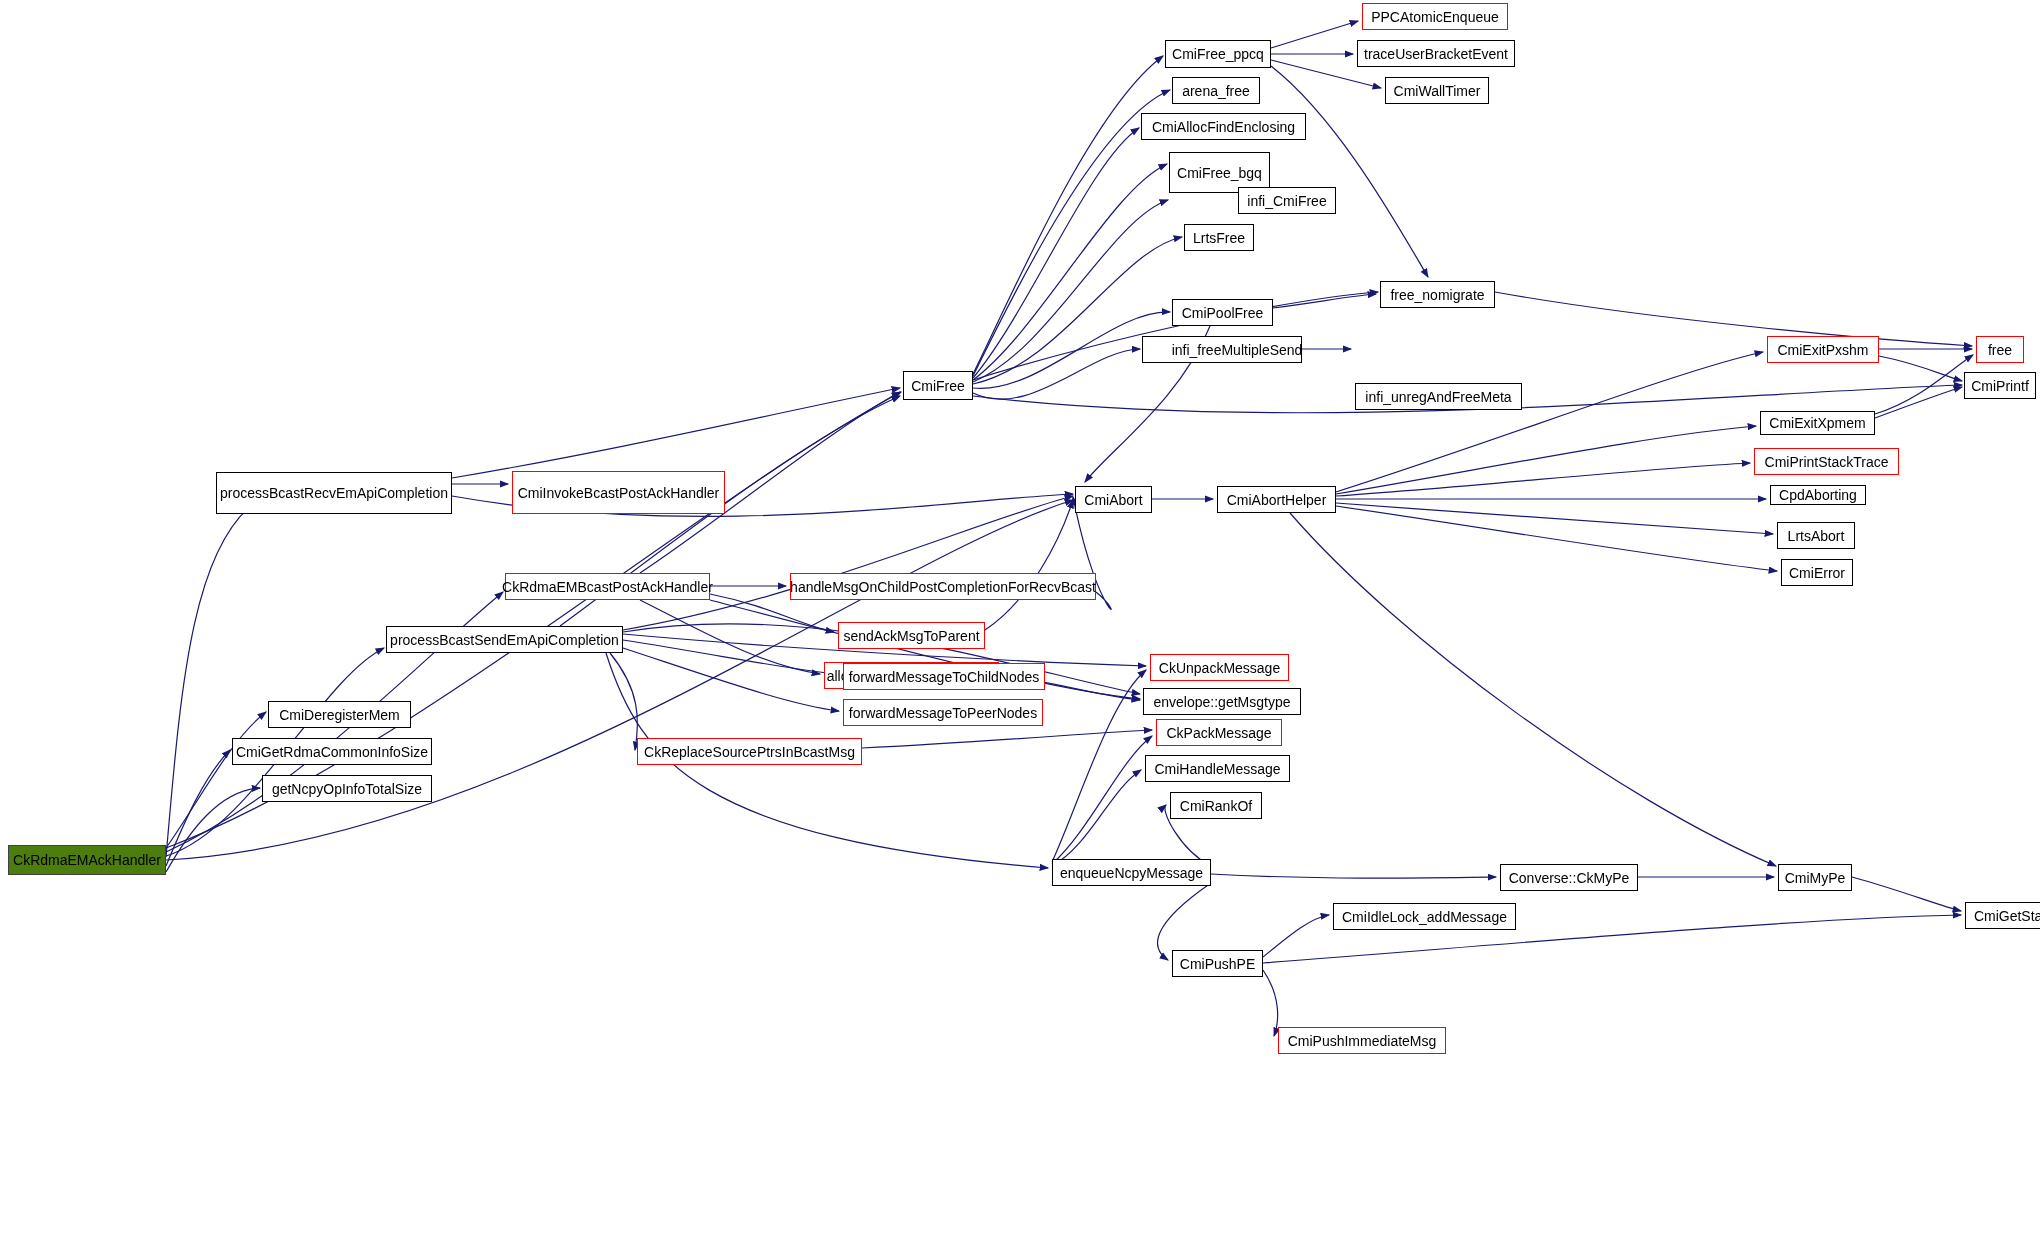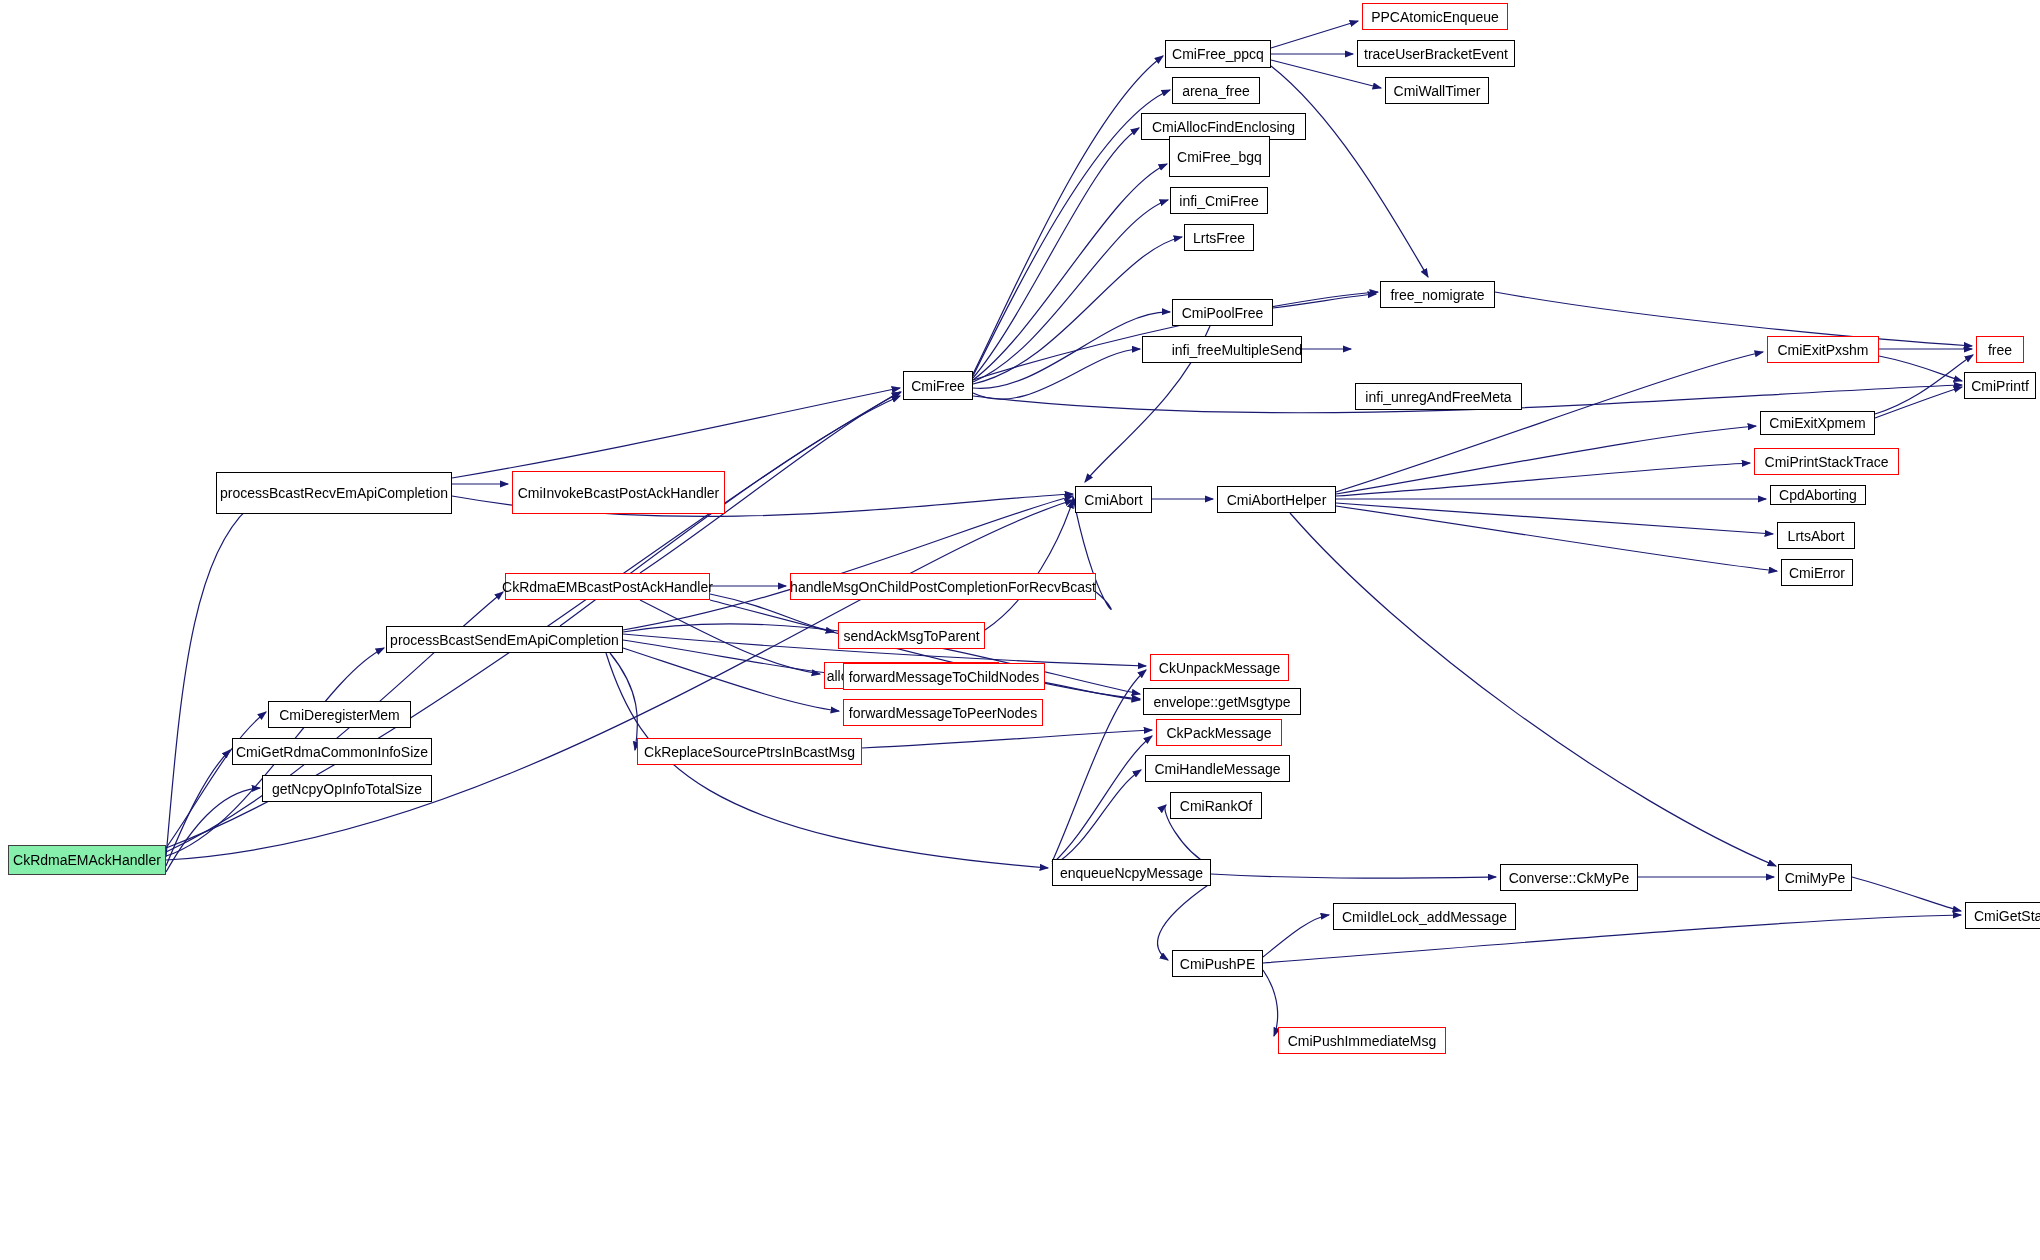--- a/index.html
+++ b/index.html
@@ -27,21 +27,21 @@
     background:#ffffff;
     border:1px solid #000000;
     font-size:14px;
     line-height:1;
     color:#000000;
     white-space:nowrap;
     letter-spacing:0px;
     z-index:2;
   }
   .node.red{ border-color:#ff0000; }
-  .node.root{ background:#86efac; border-color:#404040; }
+  .node.root{ background:#4d7c0f; border-color:#404040; }
 </style>
 </head>
 <body>
 
 <div id="canvas">
   <svg id="edges" xmlns="http://www.w3.org/2000/svg">
     <defs>
       <marker id="arrow" markerWidth="9" markerHeight="9" refX="7" refY="3" orient="auto" markerUnits="strokeWidth">
         <path d="M0,0 L0,6 L8,3 z" fill="#191970"></path>
       </marker>
@@ -157,24 +157,24 @@
       </div>
       <div class="node" style="left: 1385px; top: 77px; width: 104px; height: 27px;">
         <span>CmiWallTimer</span>
       </div>
       <div class="node" style="left: 1172px; top: 77px; width: 88px; height: 27px;">
         <span>arena_free</span>
       </div>
       <div class="node" style="left: 1141px; top: 113px; width: 165px; height: 27px;">
         <span>CmiAllocFindEnclosing</span>
       </div>
-      <div class="node" style="left: 1169px; top: 136px; width: 101px; height: 41px; text-align: center;">
+      <div class="node" style="left: 1169px; top: 152px; width: 101px; height: 41px; text-align: center;">
         <span>CmiFree_bgq</span>
       </div>
-      <div class="node" style="left: 1170px; top: 187px; width: 98px; height: 27px;">
+      <div class="node" style="left: 1238px; top: 187px; width: 98px; height: 27px;">
         <span>infi_CmiFree</span>
       </div>
       <div class="node" style="left: 1184px; top: 224px; width: 70px; height: 27px;">
         <span>LrtsFree</span>
       </div>
       <div class="node" style="left: 1380px; top: 281px; width: 115px; height: 27px;">
         <span>free_nomigrate</span>
       </div>
       <div class="node" style="left: 1172px; top: 299px; width: 101px; height: 27px;">
         <span>CmiPoolFree</span>

